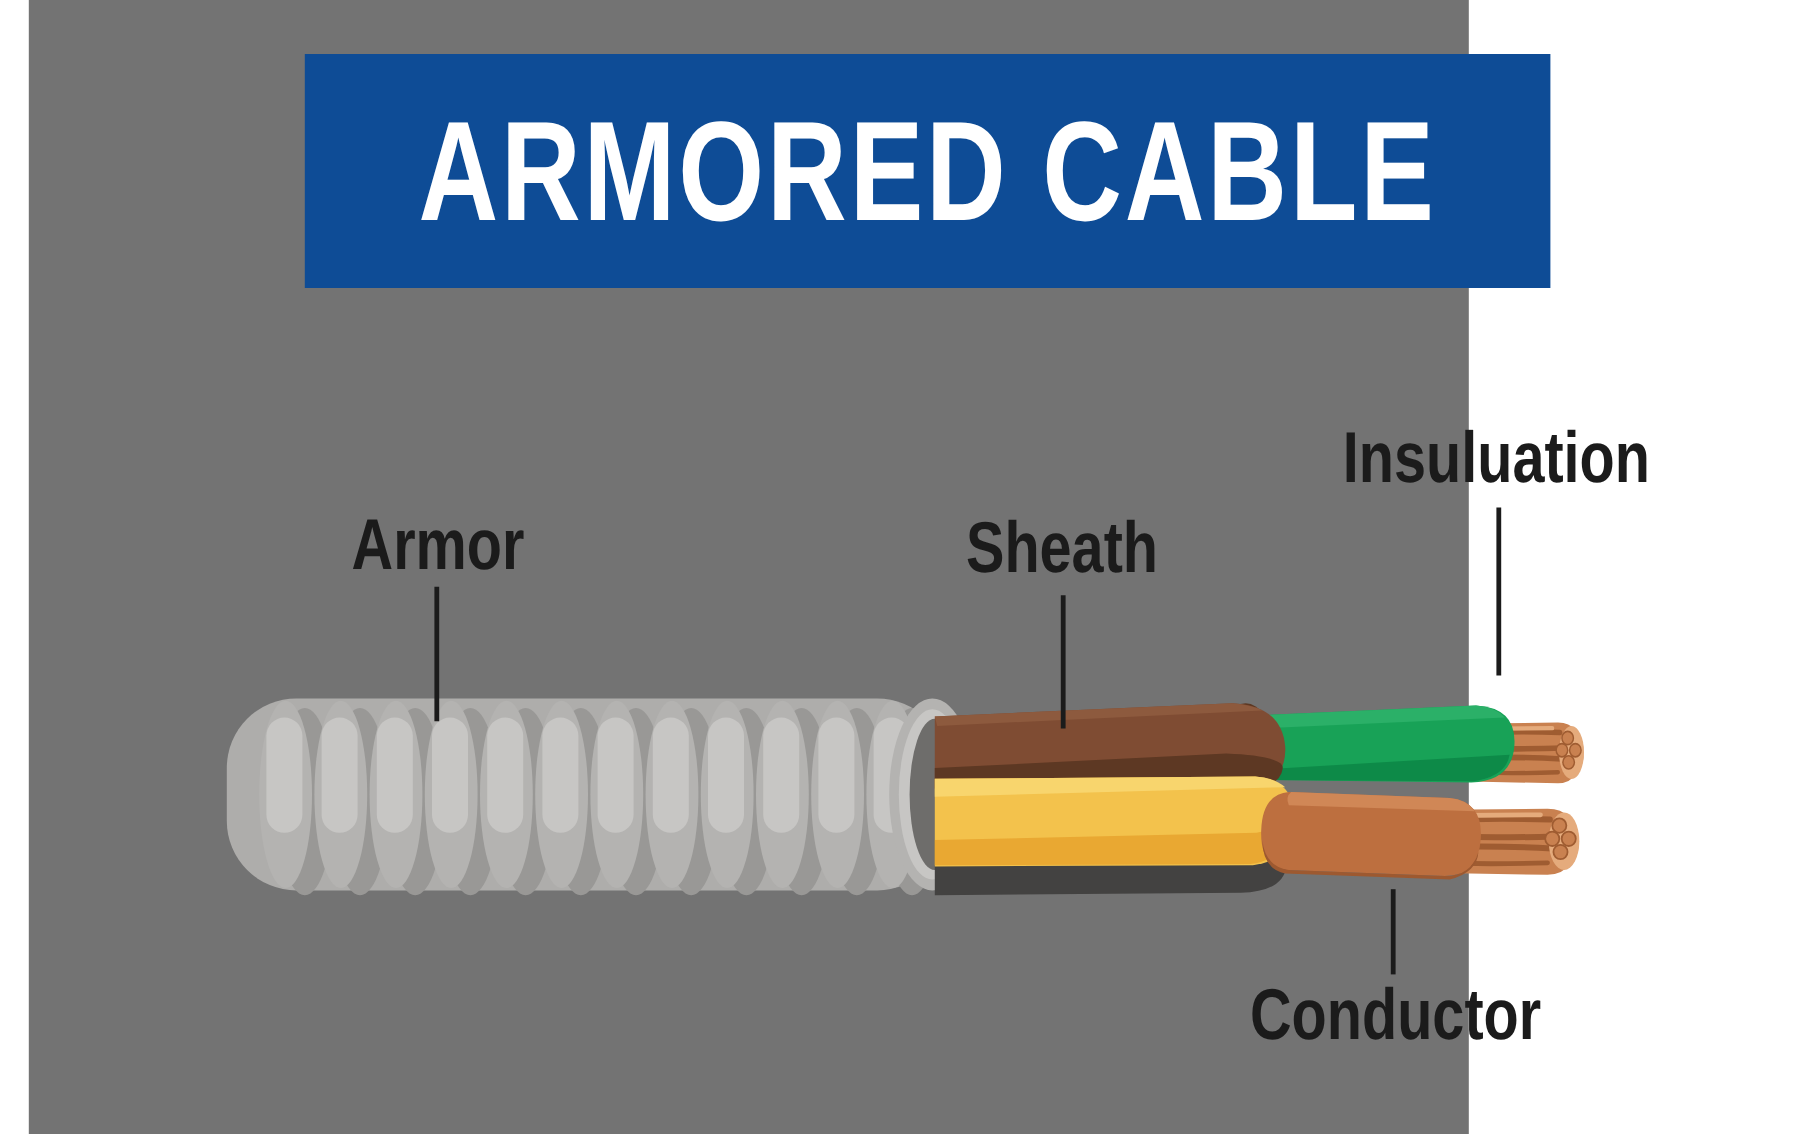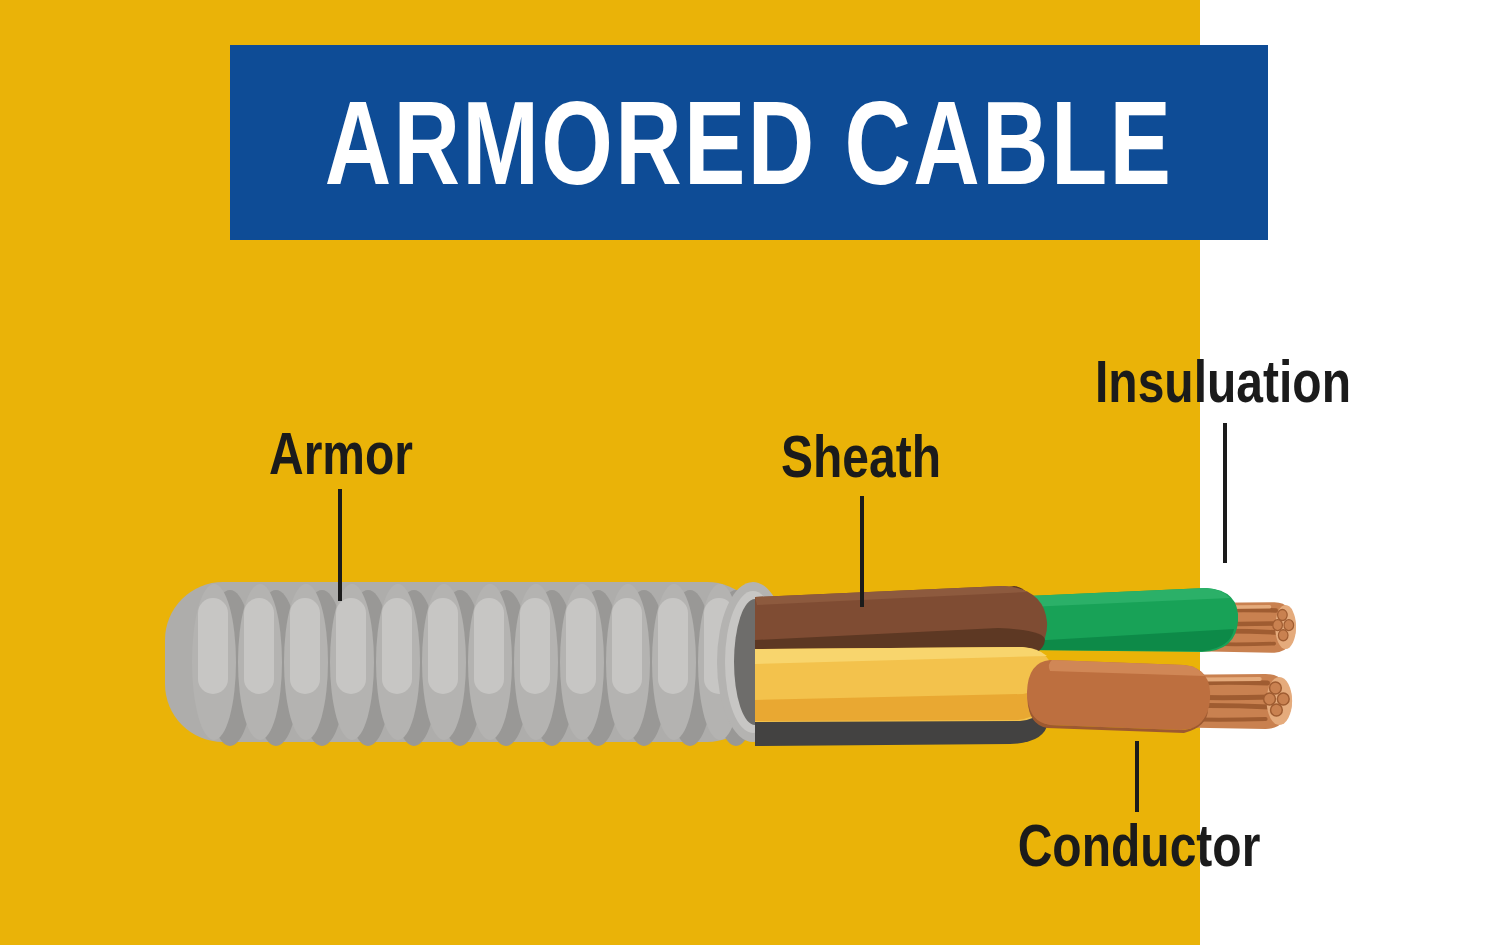--- a/index.html
+++ b/index.html
@@ -1,17 +1,17 @@
 <!DOCTYPE html>
 <html style="--banner-blue: #0e4c96; --white: #ffffff; --ink: #1b1b1b; --armor-base: #aeadab; --armor-mid: #b4b3b1; --armor-light: #c7c6c4; --armor-shadow: #999896; --rim-inner: #6e6d6b; --brown: #7f4c33; --brown-light: #8d5a3e; --brown-dark: #5d3823; --green: #18a257; --green-light: #2bb068; --green-dark: #0d8a48; --yellow: #f3c24c; --yellow-light: #f8d56d; --yellow-dark: #e9a832; --sheath-black: #434241; --copper-wire: #bd6f3f; --copper-wire-light: #d08756; --copper-wire-dark: #9d5930; --copper: #c98150; --copper-light: #e5ab7c; --copper-dark: #9f5c31;"><head>
 <meta charset="utf-8">
 <style>
   html,body{margin:0;padding:0;background:#ffffff;}
   body{width:1500px;height:945px;overflow:hidden;font-family:"Liberation Sans",sans-serif;}
-  .stage{position:relative;width:1200px;height:945px;background:#eab308;}
+  .stage{position:relative;width:1200px;height:945px;background:#737373;margin-left:24px;}
   .banner{
     position:absolute;left:230px;top:45px;width:1038px;height:195px;
     background:var(--banner-blue);display:flex;align-items:center;justify-content:center;
   }
   .banner-text{
     color:var(--white);font-weight:bold;font-size:118px;line-height:1;
     letter-spacing:3px;white-space:nowrap;transform:scaleX(0.78);
   }
   .label{
     position:absolute;color:var(--ink);font-weight:bold;font-size:60px;line-height:1;

